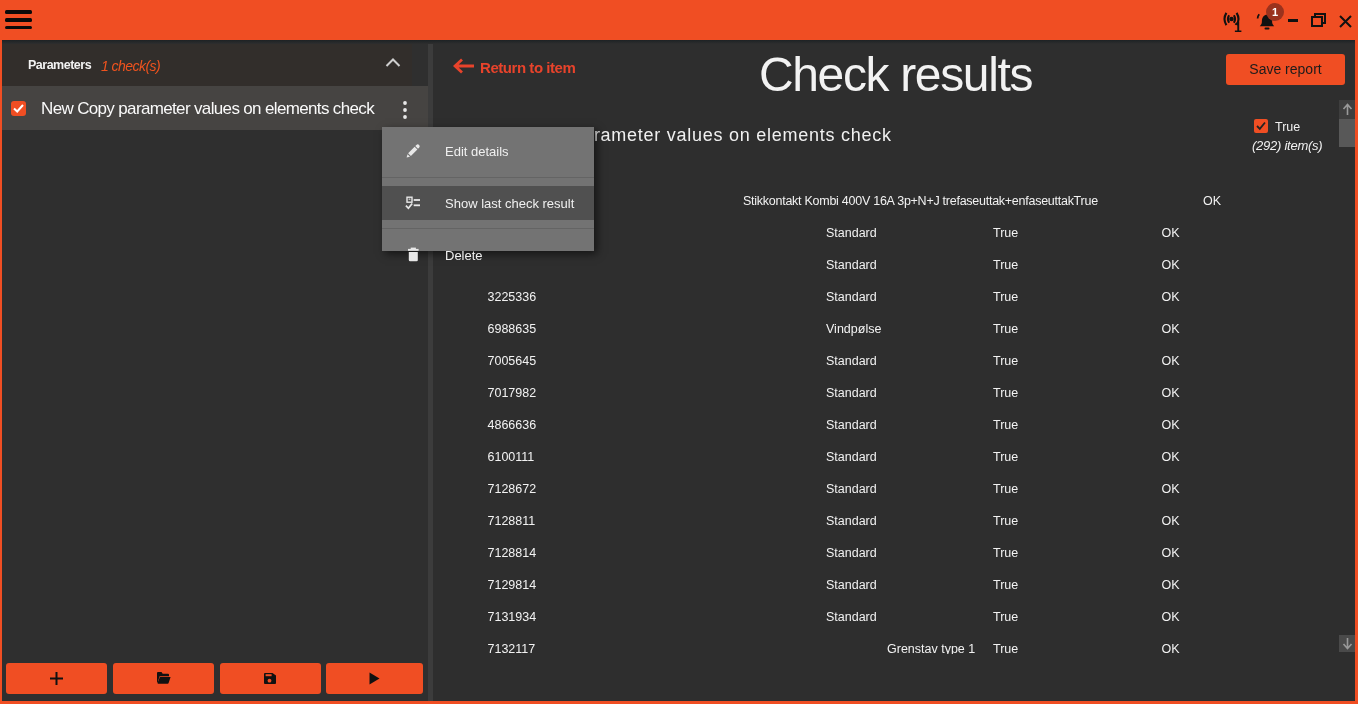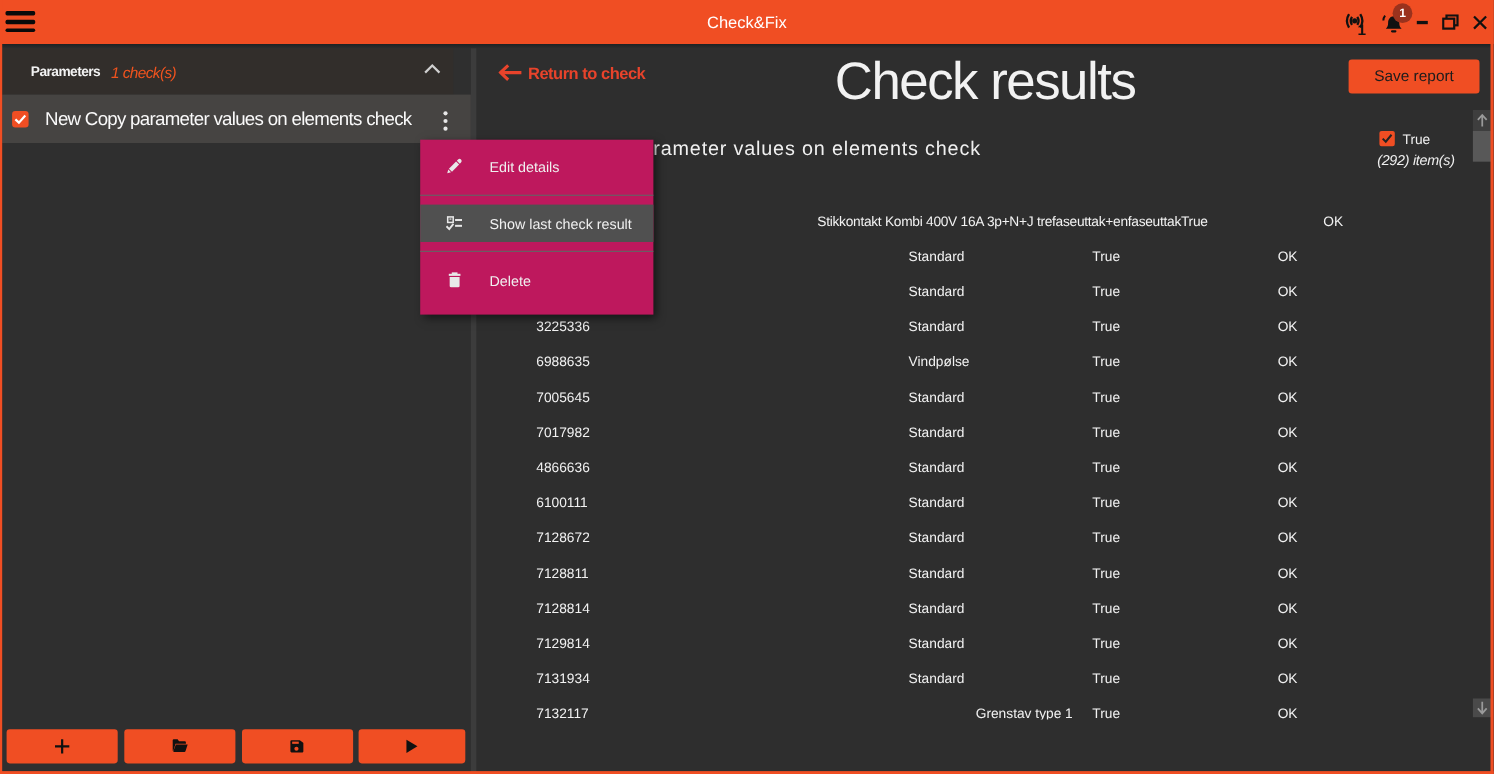--- a/index.html
+++ b/index.html
@@ -43,36 +43,35 @@
   #legendItems { left:1252px; top:137.5px; color:#f0f0f0; font-size:13px; font-style:italic; letter-spacing:-0.25px; }
 
   
   #results { left:433px; top:100px; width:906px; height:554px; overflow:hidden; }
   .cell { position:absolute; color:#f2f2f2; font-size:12.5px; line-height:16px; white-space:nowrap; }
 
   
   .sb { position:absolute; left:1339px; width:17px; }
 
   
-  #menu { left:382px; top:127px; width:212px; height:159px; background:#be185d; z-index:60;
+  #menu { left:382px; top:127px; width:212px; height:124px; background:#737373; z-index:60;
      box-shadow:3px 3px 8px rgba(0,0,0,0.55); }
   .mi { position:absolute; left:0; width:auto; color:#f0f0f0; font-size:13px; line-height:15px; }
   .msep { position:absolute; left:0; width:212px; height:1px; background:#646464; }
 </style>
 </head>
 <body>
 <div id="stage">
 
   <div id="topbar" class="abs">
     <div class="hbar" style="top:10.4px;"></div>
     <div class="hbar" style="top:18.3px;"></div>
     <div class="hbar" style="top:26.1px;"></div>
   </div>
   <div id="topshadow" class="abs"></div>
-  <div id="apptitle" class="abs" style="z-index:41;">Check&amp;Fix</div>
 
   <div class="abs" style="z-index:42; left:1221px; top:12px;" id="icon-signal">
     <svg width="24" height="21" viewBox="0 0 24 21">
       <circle cx="10.5" cy="7" r="2.3" fill="#111"></circle>
       <path d="M5.4 0.9 A11.5 11.5 0 0 0 5.4 13.1" stroke="#111" stroke-width="2.1" fill="none"></path>
       <path d="M8.1 3.3 A7 7 0 0 0 8.1 10.7" stroke="#111" stroke-width="2.1" fill="none"></path>
       <path d="M15.6 0.9 A11.5 11.5 0 0 1 15.6 13.1" stroke="#111" stroke-width="2.1" fill="none"></path>
       <path d="M12.9 3.3 A7 7 0 0 1 12.9 10.7" stroke="#111" stroke-width="2.1" fill="none"></path>
       <text x="13" y="20" font-size="14" font-weight="bold" fill="#111" font-family="Liberation Sans">1</text>
     </svg>
@@ -144,21 +143,21 @@
     <svg style="position:absolute; left:42px; top:8px;" width="13" height="15" viewBox="0 0 13 15">
       <path d="M1.5 1.5 L11.5 7.5 L1.5 13.5 z" fill="#111"></path>
     </svg>
   </div>
 
   <div class="abs" style="left:453px; top:58px; z-index:10;">
     <svg width="22" height="16" viewBox="0 0 22 16">
       <path d="M9 1.5 L2 8 L9 14.5 M2 8 H21" stroke="#e8432b" stroke-width="2.8" fill="none"></path>
     </svg>
   </div>
-  <div id="ret" class="abs">Return to check</div>
+  <div id="ret" class="abs">Return to item</div>
   <div id="bigtitle" class="abs">Check results</div>
   <div id="savebtn" class="abs">Save report</div>
 
   <div id="subhead" class="abs" style="left:477.7px;">New Copy parameter values on elements check</div>
 
   <div class="cbx" style="left:1254px; top:119px; width:14px; height:14px; border-radius:2px; z-index:5;">
     <svg width="14" height="14" viewBox="0 0 14 14">
         <path d="M3 7 L5.8 9.8 L11 3.5" stroke="#222" stroke-width="1.8" fill="none"></path>
       </svg>
   </div>

